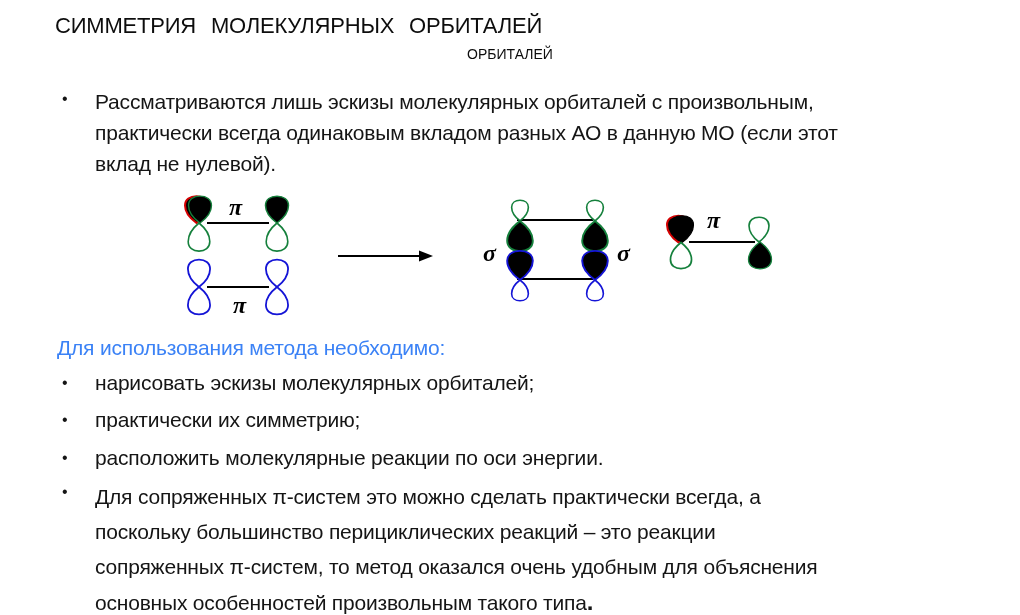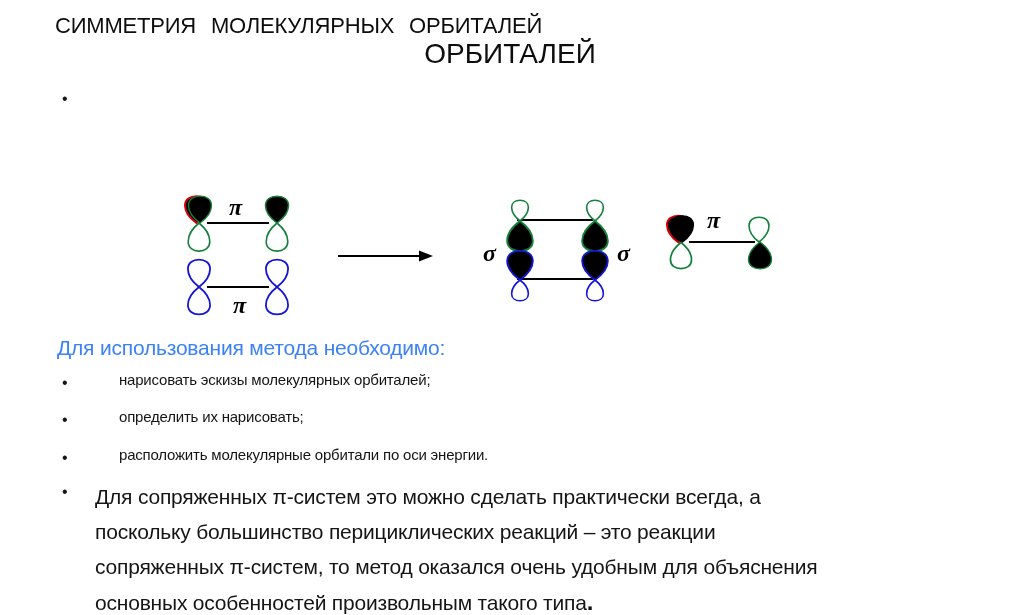--- a/index.html
+++ b/index.html
@@ -22,21 +22,21 @@
     font-size:22px;
     line-height:28px;
     letter-spacing:-0.2px;
     word-spacing:9px;
     color:#0d0d0d;
   }
   .title-line2{
     position:absolute;
     left:0; width:1020px; top:40px;
     text-align:center;
-    font-size:28px;
+    font-size:14px;
     line-height:28px;
     word-spacing:9px;
     color:#0d0d0d;
   }
   
   .bullet-marker{
     position:absolute;
     left:62px;
     font-size:16px;
     color:#151515;
@@ -56,23 +56,22 @@
     position:absolute;
     left:57px; top:336px;
     font-size:21px;
     letter-spacing:-0.2px;
     color:#3b82f6;
   }
   .step{ position:absolute; left:0; width:1020px; }
   .step .bullet-marker{ top:3px; }
   .step .step-text{
     position:absolute; left:95px; top:0;
-    font-size:15px; letter-spacing:-0.2px; color:#151515;
+    font-size:21px; letter-spacing:-0.2px; color:#151515;
     white-space:nowrap;
-    margin-left:24px;
   }
   .step1{ top:371px; }
   .step2{ top:408px; }
   .step3{ top:446px; }
   .final-text{ top:479px; line-height:35px; width:880px; }
   .final-marker{ top:483px; }
   .big-dot{ font-weight:bold; font-size:24px; }
   
   .orbital-diagram{
     position:absolute;
@@ -91,20 +90,23 @@
 <body>
 
 <div class="slide">
 
   <div class="title-line1">
     <span>СИММЕТРИЯ  МОЛЕКУЛЯРНЫХ  ОРБИТАЛЕЙ</span>
   </div>
   <div class="title-line2">ОРБИТАЛЕЙ</div>
 
   <span class="bullet-marker intro-marker">•</span>
+  <div class="body-text intro-text">Рассматриваются лишь эскизы молекулярных орбиталей с произвольным,
+практически всегда одинаковым вкладом разных АО в данную МО (если этот
+вклад не нулевой).</div>
 
   <svg class="orbital-diagram" viewBox="0 185 1020 140" xmlns="http://www.w3.org/2000/svg">
     <defs>
       <path id="lobe" d="M0 0 C -9 -7 -13.5 -15 -13.5 -22 C -13.5 -29.5 -7.5 -33.5 0 -33.5 C 7.5 -33.5 13.5 -29.5 13.5 -22 C 13.5 -15 9 -7 0 0 Z"></path>
     </defs>
 
     <g>
       <line x1="207" y1="223" x2="269" y2="223" stroke="#000" stroke-width="2.2"></line>
       <line x1="207" y1="287" x2="269" y2="287" stroke="#000" stroke-width="2.2"></line>
 
@@ -162,25 +164,25 @@
   </svg>
 
   <div class="method-heading">Для использования метода необходимо:</div>
 
   <div class="step step1">
     <span class="bullet-marker">•</span>
     <span class="step-text">нарисовать эскизы молекулярных орбиталей;</span>
   </div>
   <div class="step step2">
     <span class="bullet-marker">•</span>
-    <span class="step-text">определить их нарисовать;</span>
+    <span class="step-text">практически их симметрию;</span>
   </div>
   <div class="step step3">
     <span class="bullet-marker">•</span>
-    <span class="step-text">расположить молекулярные орбитали по оси энергии.</span>
+    <span class="step-text">расположить молекулярные реакции по оси энергии.</span>
   </div>
 
   <span class="bullet-marker final-marker">•</span>
   <div class="body-text final-text"><span>Для сопряженных π-систем это можно сделать практически всегда, а
 поскольку большинство перициклических реакций – это реакции
 сопряженных π-систем, то метод оказался очень удобным для объяснения
 основных особенностей произвольным такого типа</span><span class="big-dot">.</span></div>
 
 </div>
 

